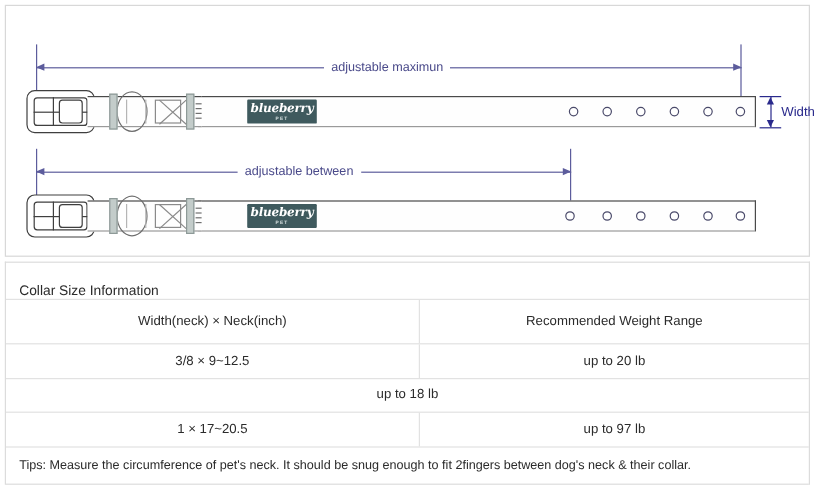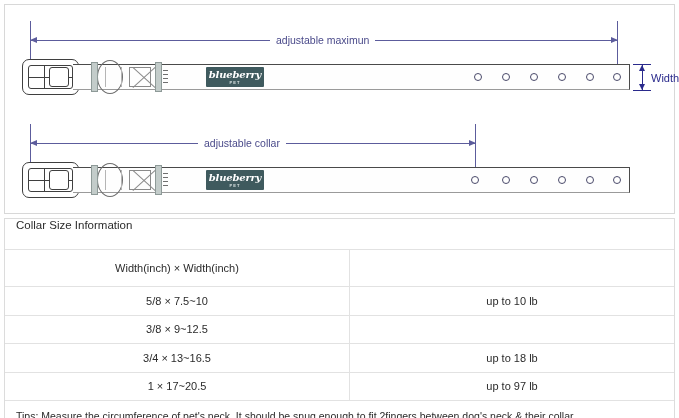--- a/index.html
+++ b/index.html
@@ -9,21 +9,21 @@
     color:#333;
   }
   .page{position:relative;width:679px;height:418px;}
 
   
   .diagram{
     position:absolute;left:4px;top:4px;width:671px;height:210px;
     border:1px solid #d8d8d8;background:#fff;box-sizing:border-box;
   }
   .row{position:absolute;left:0;width:671px;height:105px;}
-  .row.r1{top:0;}
+  .row.r1{top:16px;}
   .row.r2{top:103px;}
 
   
   .dimline{position:absolute;height:1px;background:#5c5c9c;}
   .extline{position:absolute;width:1px;background:#5c5c9c;}
   .arrowhead{position:absolute;width:0;height:0;border-top:3.5px solid transparent;border-bottom:3.5px solid transparent;}
   .arrowhead.left{border-right:7px solid #5c5c9c;}
   .arrowhead.right{border-left:7px solid #5c5c9c;}
   .arrowhead.up{border-left:3.5px solid transparent;border-right:3.5px solid transparent;border-top:0;border-bottom:6px solid #2a2a8c;}
   .arrowhead.down{border-left:3.5px solid transparent;border-right:3.5px solid transparent;border-bottom:0;border-top:6px solid #2a2a8c;}
@@ -87,21 +87,21 @@
 
   
   .width-label{position:absolute;font-size:11px;color:#2a2a8c;white-space:nowrap;}
 
   
   .table{
     position:absolute;left:4px;top:218px;width:671px;
     border:1px solid #dcdcdc;border-bottom:none;background:#fff;box-sizing:border-box;
   }
   .trow{display:flex;border-bottom:1px solid #e2e2e2;}
-  .title-row{height:30px;align-items:flex-start;}
+  .title-row{height:30px;align-items:flex-end;}
   .title-cell{padding-left:11px;font-size:11.5px;color:#2b2b2b;}
   .hdr-row{height:36px;}
   .cell{
     display:flex;align-items:center;justify-content:center;
     font-size:11px;color:#2b2b2b;box-sizing:border-box;
   }
   .c1{width:345px;border-right:1px solid #e2e2e2;}
   .c2{flex:1;}
   .data-row{height:27.5px;}
   .tips-row{height:30px;align-items:center;border-bottom:1px solid #dcdcdc;}
@@ -169,21 +169,21 @@
     </div>
 
     <div class="row r2">
 
       <div class="extline" style="left:25px;top:16px;height:42px;"></div>
       <div class="extline" style="left:470px;top:16px;height:62px;"></div>
 
       <div class="dimline" style="left:25px;top:35px;width:446px;"></div>
       <div class="arrowhead left" style="left:25px;top:31.5px;"></div>
       <div class="arrowhead right" style="left:464px;top:31.5px;"></div>
-      <div class="dimlabel" style="left:193px;top:29px;">adjustable collar</div>
+      <div class="dimlabel" style="left:193px;top:29px;">adjustable between</div>
 
       <div class="strap" style="left:160px;top:59px;width:465px;"></div>
 
       <div class="buckle-outer" style="left:17px;top:54px;"></div>
       <div class="buckle-inner" style="left:23px;top:60px;"></div>
       <div class="buckle-bar" style="left:23px;top:71.5px;width:45px;height:1.2px;"></div>
       <div class="buckle-bar" style="left:39px;top:60px;width:1.2px;height:24px;"></div>
       <div class="buckle-tongue" style="left:44px;top:62px;"></div>
 
       <div class="strap" style="left:68px;top:59px;width:95px;border-right:none;"></div>
@@ -215,32 +215,29 @@
     </div>
   </div>
 
   <div class="table">
 
     <div class="trow title-row">
       <div class="title-cell">Collar Size Information</div>
     </div>
 
     <div class="trow hdr-row">
-      <div class="cell c1">Width(inch)  ×  Width(inch)</div>
-    </div>
-
-    <div class="trow data-row">
-      <div class="cell c1">5/8 × 7.5~10</div>
-      <div class="cell c2">up to 10 lb</div>
-    </div>
+      <div class="cell c1">Width(neck)  ×  Neck(inch)</div>
+      <div class="cell c2">Recommended Weight Range</div>
+    </div>
+
     <div class="trow data-row">
       <div class="cell c1">3/8 × 9~12.5</div>
+      <div class="cell c2">up to 20 lb</div>
     </div>
     <div class="trow data-row">
-      <div class="cell c1">3/4 × 13~16.5</div>
       <div class="cell c2">up to 18 lb</div>
     </div>
     <div class="trow data-row">
       <div class="cell c1">1 × 17~20.5</div>
       <div class="cell c2">up to 97 lb</div>
     </div>
 
     <div class="trow tips-row">
       <div class="tips-cell">Tips: Measure the circumference of pet's neck. It should be snug enough to fit 2fingers between dog's neck &amp; their collar.</div>
     </div>

